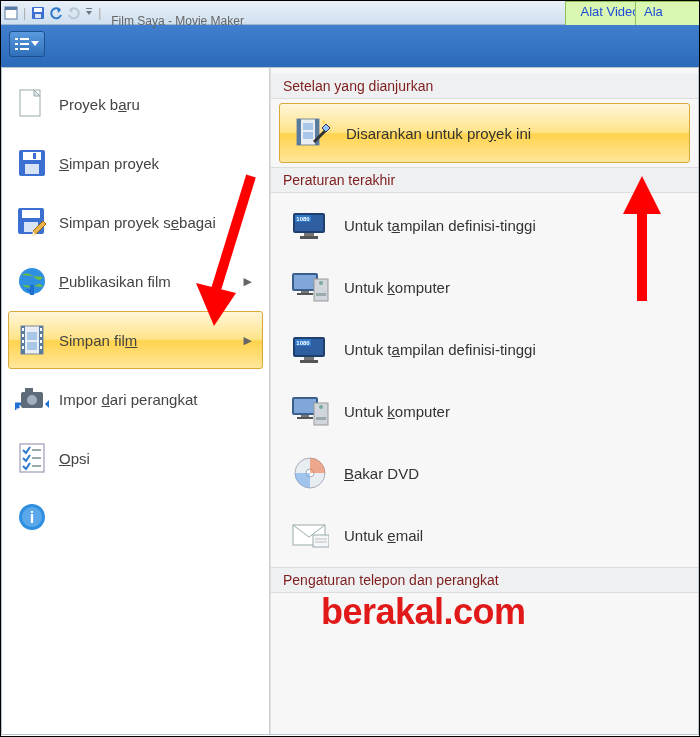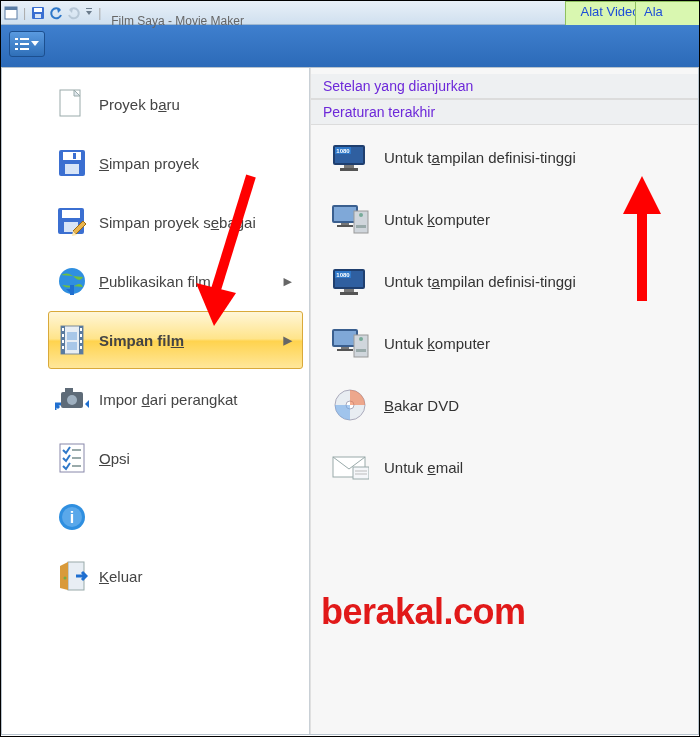--- a/index.html
+++ b/index.html
@@ -40,52 +40,50 @@
   .app-btn svg { display:block;}
   .menu-panel {
     background:#fff; border:1px solid #b8c4ce;
     display:flex;
     height: 668px;
   }
   .left-col {
     width:268px;
     border-right:1px solid #c9d0d6;
     padding:6px 4px;
-    margin-left:40px;
   }
   .menu-item {
     display:flex; align-items:center;
     height:58px;
     padding:0 10px 0 6px;
     border:1px solid transparent;
     border-radius:3px;
     margin:1px 2px;
     cursor:pointer;
     font-size:15px;
     color:#444;
     gap:10px;
   }
   .menu-item.selected {
     background: linear-gradient(to bottom,#fff6d8 0%,#ffe48a 48%,#ffd34e 52%,#ffe79a 100%);
     border:1px solid #d9a93a;
-    font-weight:bold;
   }
   .menu-item .arrow { margin-left:auto; color:#666; font-size:11px;}
   .mi-icon { width:34px; height:34px; display:flex; align-items:center; justify-content:center; flex-shrink:0;}
   .underline-key { text-decoration: underline; }
   .right-col {
     flex:1;
     background:#f7f7f7;
     border-left:1px solid #e0e0e0;
     padding:6px 0 0 0;
     position:relative;
   }
   .section-hdr {
     background:#eef0f2; border-top:1px solid #dcdcdc; border-bottom:1px solid #dcdcdc;
-    padding:4px 12px; font-size:14px; color:#6d28d9;
+    padding:4px 12px; font-size:14px; color:#7f1d1d;
   }
   .section-hdr.first { border-top:none;}
   .submenu-item {
     display:flex; align-items:center;
     height:60px; padding:0 12px; gap:14px;
     font-size:15px; color:#333;
     border:1px solid transparent; border-radius:3px;
     margin:2px 6px; cursor:pointer;
   }
   .submenu-item.highlight {
@@ -258,34 +256,39 @@
       </div>
       <div class="menu-item">
         <span class="mi-icon">
           <svg width="30" height="30">
             <circle cx="15" cy="15" r="13" fill="#2f8fe0"></circle>
             <circle cx="15" cy="15" r="10" fill="#5aa8ea"></circle>
             <text x="15" y="21" text-anchor="middle" font-size="16" font-weight="bold" fill="#fff" font-family="Georgia">i</text>
           </svg>
         </span>
       </div>
-      <div class="menu-item">
-        <span class="mi-icon">
-          <svg width="32" height="32">
-            <rect x="12" y="2" width="16" height="28" fill="#e8eef4" stroke="#9aa"></rect>
-            <path d="M12 2 L4 6 L4 28 L12 30 Z" fill="#d99a3a"></path>
-            <circle cx="9" cy="18" r="1.5" fill="#7a4"></circle>
-            <path d="M20 16 L30 16 M26 12 L30 16 L26 20" stroke="#1f6fd0" stroke-width="3" fill="none"></path>
-          </svg>
-        </span>
-        <span><span class="underline-key">K</span>eluar</span>
-      </div>
     </div>
   <div class="right-col" id="rightcol">
       <div class="section-hdr first">Setelan yang dianjurkan</div>
+      <div class="submenu-item highlight">
+        <span class="si-icon">
+          <svg width="36" height="34">
+            <rect x="3" y="3" width="22" height="26" fill="#e8eef4" stroke="#7a8a9a"></rect>
+            <rect x="3" y="3" width="4" height="26" fill="#5a7ba0"></rect>
+            <rect x="21" y="3" width="4" height="26" fill="#5a7ba0"></rect>
+            <rect x="9" y="7" width="10" height="7" fill="#a8c7e8"></rect>
+            <rect x="9" y="16" width="10" height="7" fill="#a8c7e8"></rect>
+            <path d="M20 26 L34 12" stroke="#333" stroke-width="3"></path>
+            <path d="M32 8 L36 12 L32 16 L28 12 Z" fill="#8ec6ff" stroke="#336"></path>
+            <circle cx="30" cy="6" r="1.5" fill="#ffd54a"></circle>
+            <circle cx="36" cy="10" r="1" fill="#ffd54a"></circle>
+          </svg>
+        </span>
+        <span>Disarankan untuk pro<span class="underline-key">y</span>ek ini</span>
+      </div>
       <div class="section-hdr">Peraturan terakhir</div>
       <div class="submenu-item">
         <span class="si-icon">
           <svg width="40" height="34">
             <rect x="3" y="5" width="32" height="20" rx="2" fill="#1f3f6f"></rect>
             <rect x="5" y="7" width="28" height="16" fill="#2f5fa0"></rect>
             <rect x="5" y="7" width="16" height="7" fill="#2f78c9"></rect>
             <text x="13" y="13" text-anchor="middle" font-size="6" fill="#fff" font-weight="bold">1080</text>
             <rect x="14" y="25" width="10" height="3" fill="#777"></rect>
             <rect x="10" y="28" width="18" height="3" fill="#555"></rect>
@@ -350,20 +353,21 @@
           <svg width="38" height="28">
             <rect x="2" y="4" width="32" height="20" fill="#fff" stroke="#9aa"></rect>
             <path d="M2 4 L18 16 L34 4" fill="none" stroke="#9aa"></path>
             <rect x="22" y="14" width="16" height="12" fill="#f5f7fa" stroke="#9aa"></rect>
             <line x1="24" y1="18" x2="36" y2="18" stroke="#bbb"></line>
             <line x1="24" y1="21" x2="36" y2="21" stroke="#bbb"></line>
           </svg>
         </span>
         <span>Untuk <span class="underline-key">e</span>mail</span>
       </div>
+      <div class="section-hdr">Pengaturan telepon dan perangkat</div>
     </div>
 </div>
 
 <div class="watermark">berakal.com</div>
 
 <div class="arrow-red" style="left:195px; top:170px;">
   <svg width="70" height="170">
     <line x1="55" y1="5" x2="18" y2="125" stroke="#ff0000" stroke-width="10"></line>
     <polygon points="18,155 0,112 40,122" fill="#ff0000"></polygon>
   </svg>

